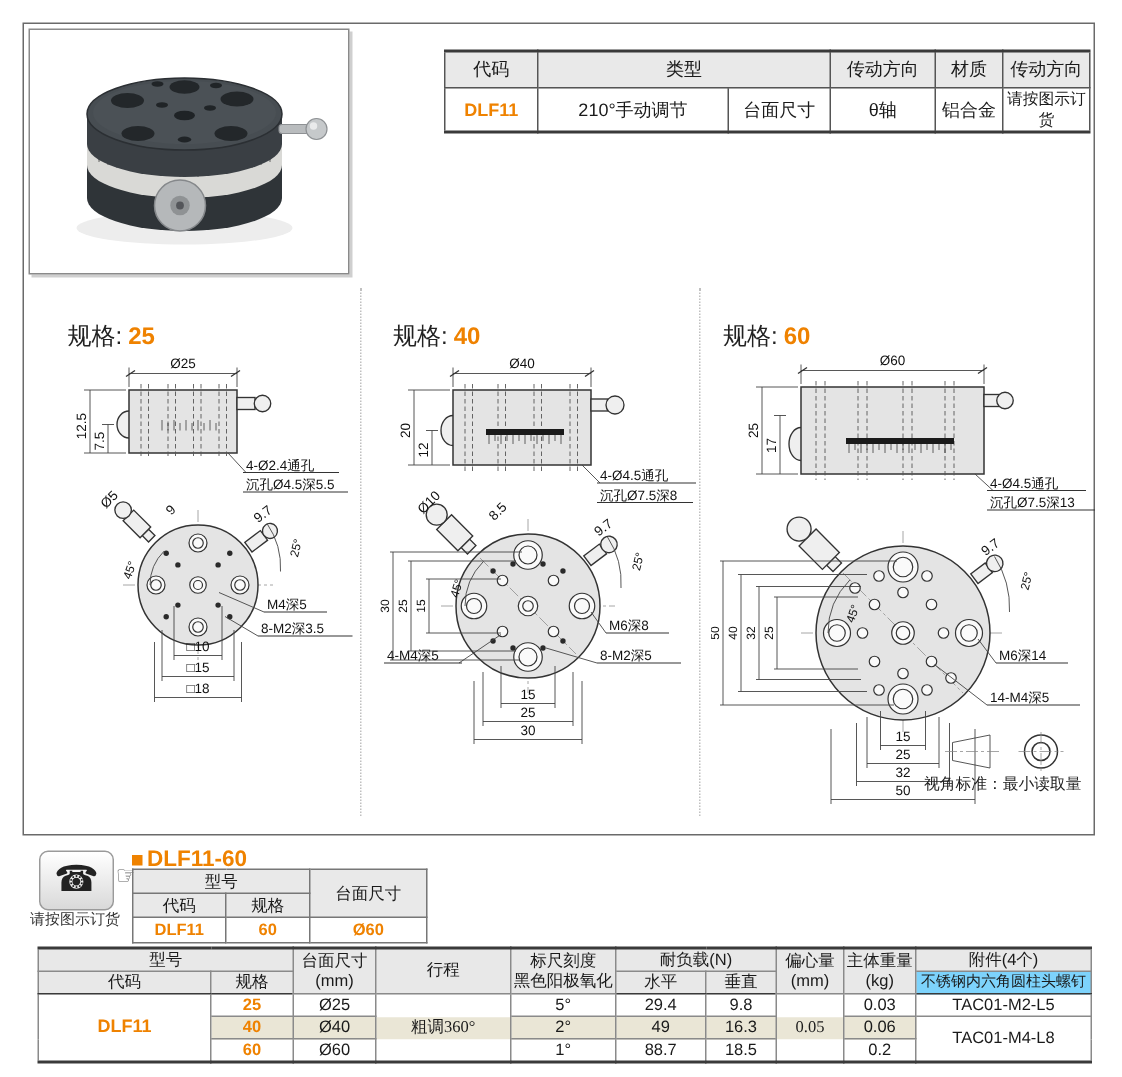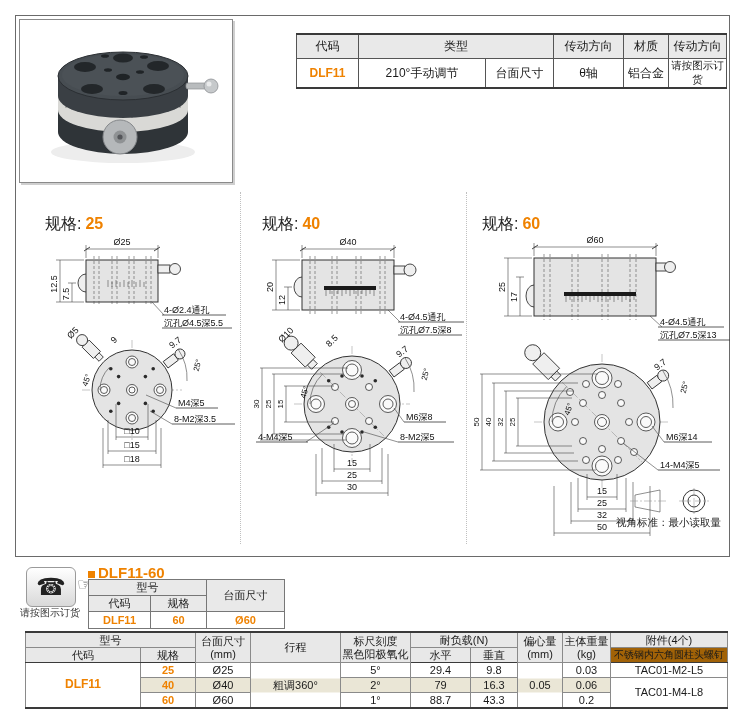--- a/index.html
+++ b/index.html
@@ -43,24 +43,24 @@
   #order-table{left:88px;top:579px;}
   #order-table table{border:1px solid #666;}
   #order-table td{border:1px solid #777;font-size:11px;text-align:center;padding:0 2px;}
   #order-table .hd{background:#e9e9e9;height:13px;}
   #order-table .ov{height:16px;}
   
   #bottom-table{left:25px;top:631px;}
   #bottom-table table{border-top:2px solid #3a3a3a;border-bottom:2px solid #3a3a3a;width:702px;table-layout:fixed;}
   #bottom-table td{border:1px solid #8a8a8a;font-size:11px;text-align:center;padding:0;height:14px;line-height:1.15;}
   #bottom-table .hd{background:#e8e8e8;}
-  #bottom-table .hd2{background:#a16207;font-size:10px;}
+  #bottom-table .hd2{background:#7dd3fc;font-size:10px;}
   #bottom-table tr.hrow2 td{border-bottom:1.5px solid #3a3a3a;}
   #bottom-table .beige{background:#eae6d6;}
-  #bottom-table .vstripe{background:linear-gradient(to bottom,#fff 33.3%,#eae6d6 33.3%,#eae6d6 66.6%,#fff 66.6%);}
+  #bottom-table .vstripe{background:linear-gradient(to bottom,#fff 33.3%,#eae6d6 33.3%,#eae6d6 66.6%,#fff 66.6%);font-family:Liberation Serif, serif;}
   .small-orange{color:#ef8200;font-weight:bold;}
   #view-note-text{left:616px;top:516px;font-size:10.5px;color:#222;}
 </style>
 </head>
 <body>
 
 <div id="page">
 
   <div class="abs" id="main-frame"></div>
   <div class="abs sect-divider" style="left:240px;"></div>
@@ -647,30 +647,30 @@
         <td>29.4</td>
         <td>9.8</td>
         <td rowspan="3" class="vstripe">0.05</td>
         <td>0.03</td>
         <td>TAC01-M2-L5</td>
       </tr>
       <tr>
         <td class="small-orange beige">40</td>
         <td class="beige">Ø40</td>
         <td class="beige">2°</td>
-        <td class="beige">79</td>
+        <td class="beige">49</td>
         <td class="beige">16.3</td>
         <td class="beige">0.06</td>
         <td rowspan="2">TAC01-M4-L8</td>
       </tr>
       <tr>
         <td class="small-orange">60</td>
         <td>Ø60</td>
         <td>1°</td>
         <td>88.7</td>
-        <td>43.3</td>
+        <td>18.5</td>
         <td>0.2</td>
       </tr>
     </tbody>
       </table>
   </div>
 
 </div>
 
 </body></html>

